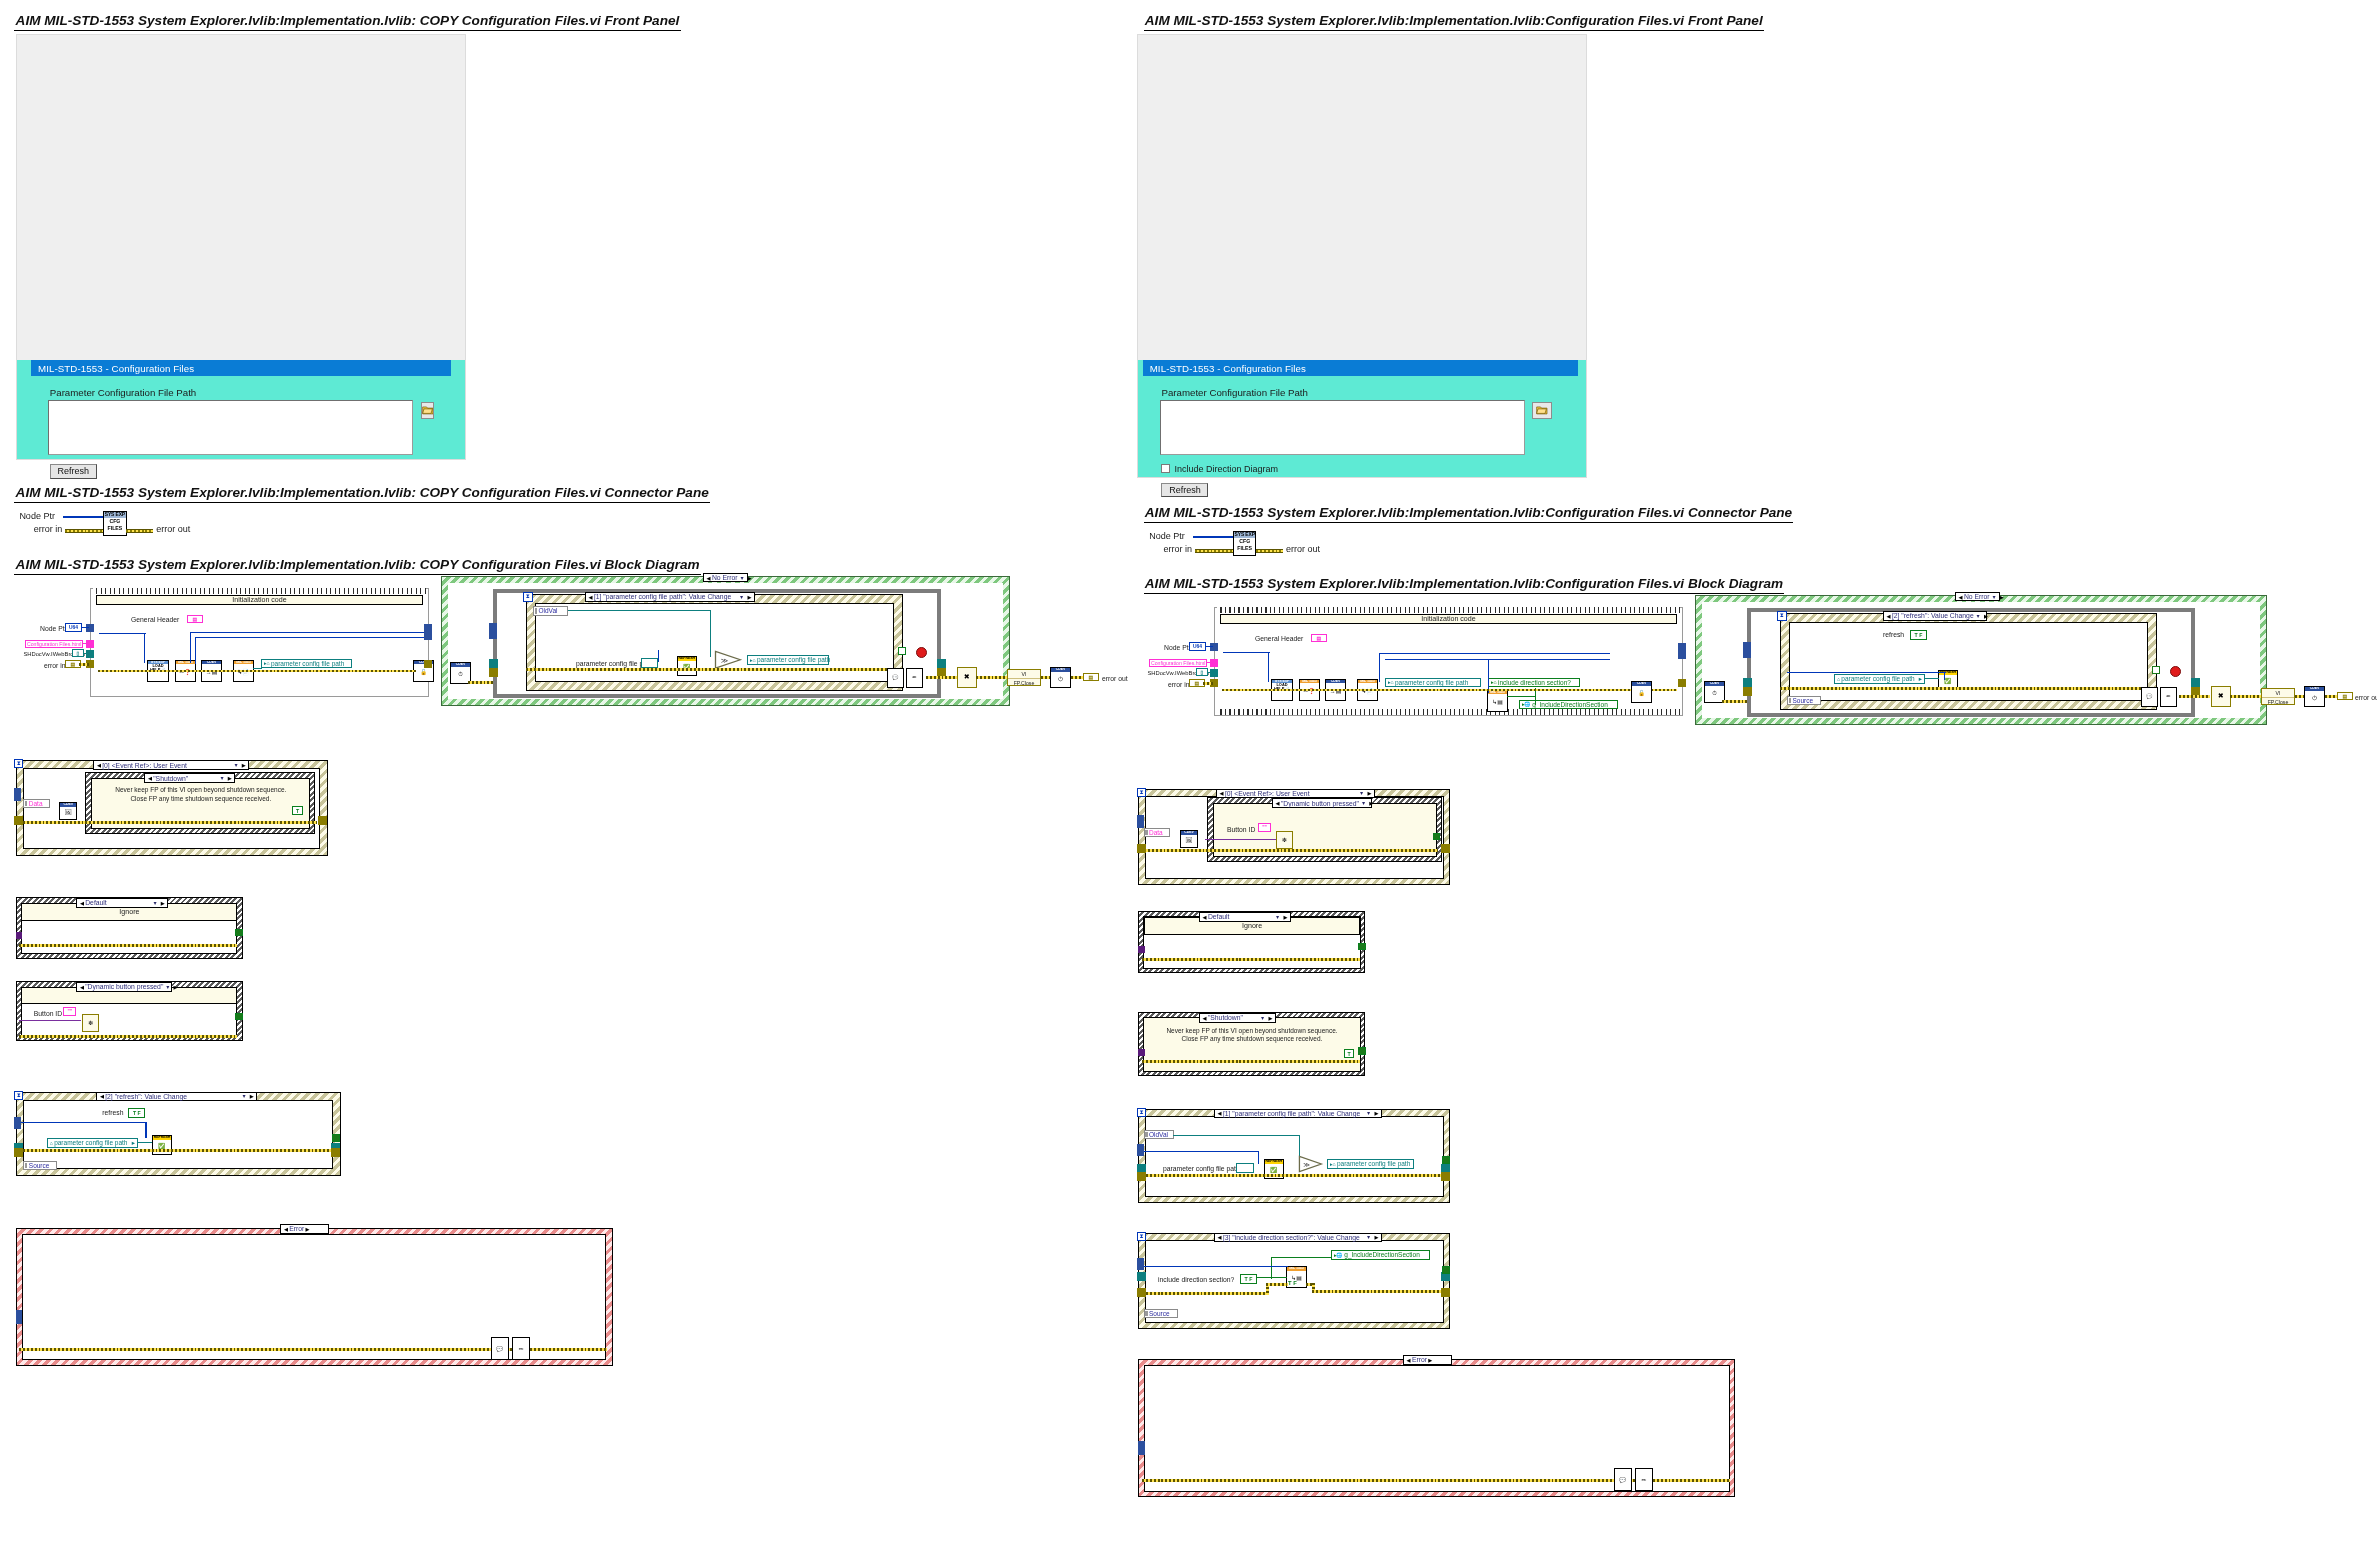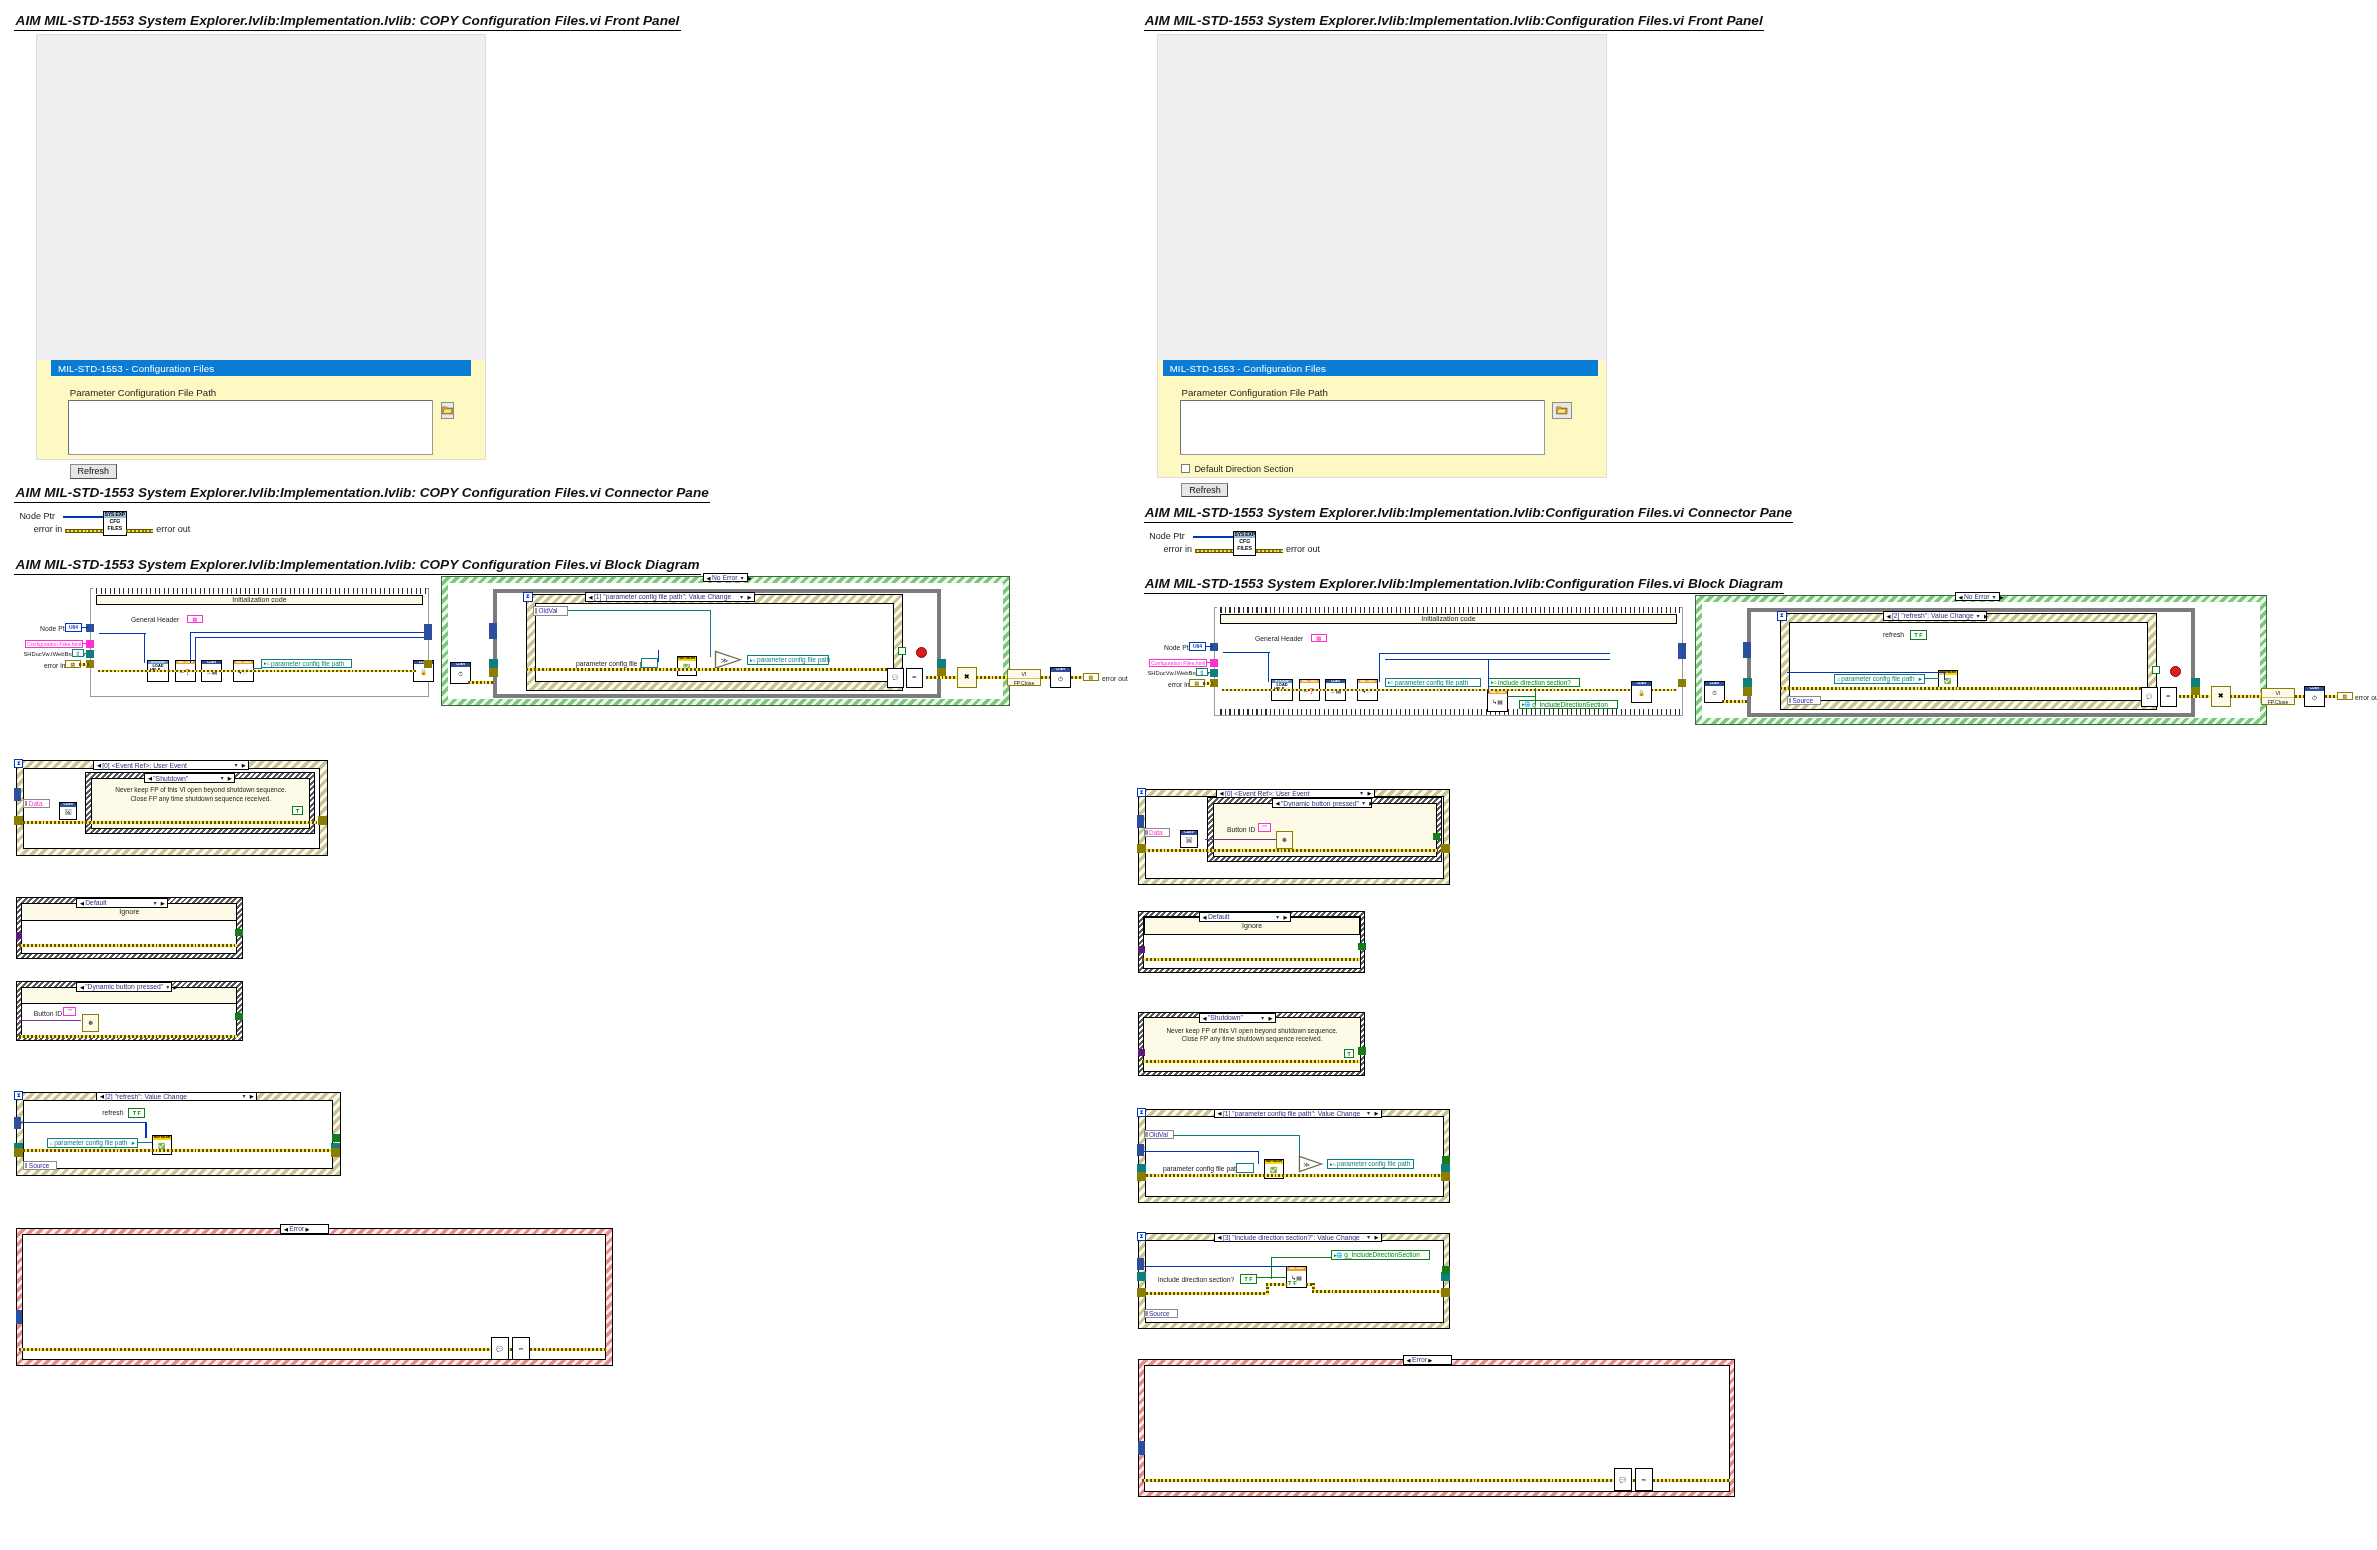--- a/index.html
+++ b/index.html
@@ -18,21 +18,21 @@
     font-style:italic;font-weight:bold;
     font-size:13.6px;color:#111;
     border-bottom:1.9px solid #000;
     display:inline-block;
     padding:0 1.3px 1.9px 1.3px;
     white-space:nowrap;
     line-height:1.05;
   }
 
   
-  .fp-window{background:#fef9c3;border:0.6px solid #dcdcdc;position:relative;margin-left:20px;}
+  .fp-window{background:#5eead4;border:0.6px solid #dcdcdc;position:relative;}
   .fp-titlebar{
     background:#0a7cd5;color:#ffffff;
     font-size:9.7px;padding:2.6px 6.5px;
     letter-spacing:0.1px;
   }
   .fp-body{padding:11.7px 17px 6.5px 17px;position:relative;}
   .fp-label{font-size:9.7px;color:#1b1b1b;margin:0 0 2.6px 1.3px;}
   .fp-pathrow{display:flex;align-items:flex-start;}
   .fp-path{
     flex:0 0 auto;width:365px;height:55px;
@@ -548,21 +548,21 @@
         <div class="fp-path"></div>
         <div class="fp-browse">
           <svg width="11.7" height="9.7" viewBox="0 0 18 15">
             <path d="M1 3 h6 l1.6 1.8 H17 v9 H1 z" fill="#f5c842" stroke="#6b5300" stroke-width="1"></path>
             <path d="M3 6 h13 l-2 7 H1 z" fill="#ffe08a" stroke="#6b5300" stroke-width="1"></path>
           </svg>
         </div>
       </div>
       <div class="fp-check-row">
         <div class="fp-checkbox"></div>
-        <div class="fp-check-label">Default Direction Section</div>
+        <div class="fp-check-label">Include Direction Diagram</div>
       </div>
       <div class="fp-button">Refresh</div>
     </div>
   </div>
 
   <div style="position:absolute;left:6.5px;top:506px;">
     <span class="vi-heading">AIM MIL-STD-1553 System Explorer.lvlib:Implementation.lvlib:Configuration Files.vi Connector Pane</span>
   </div>
 
   <div class="conn-pane" style="position:absolute;left:9px;top:528px;width:273px;">

